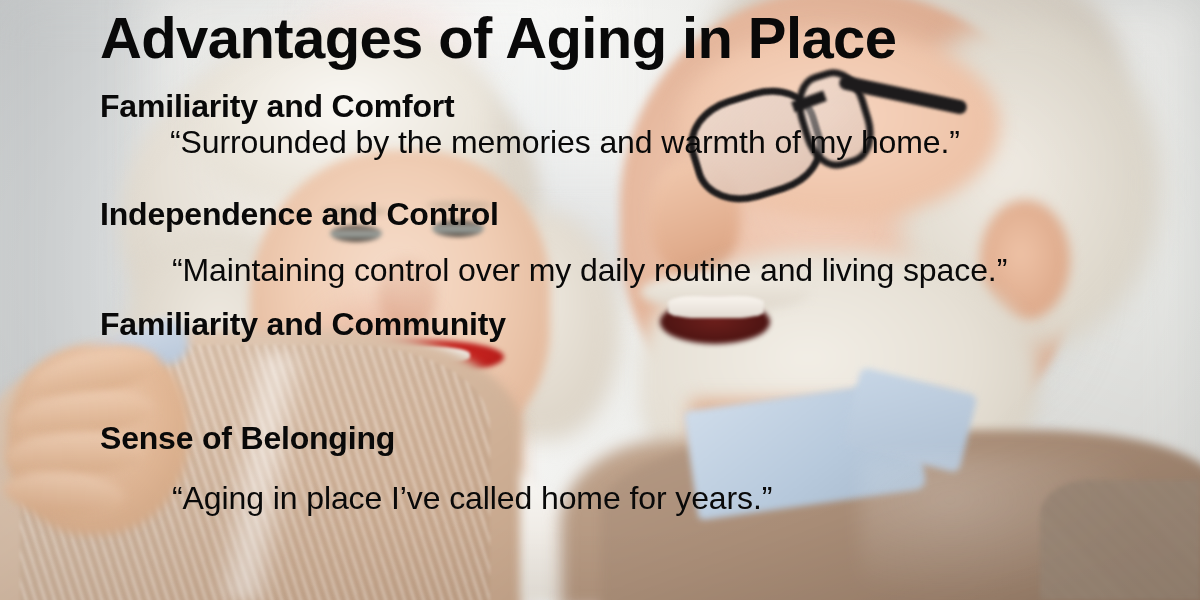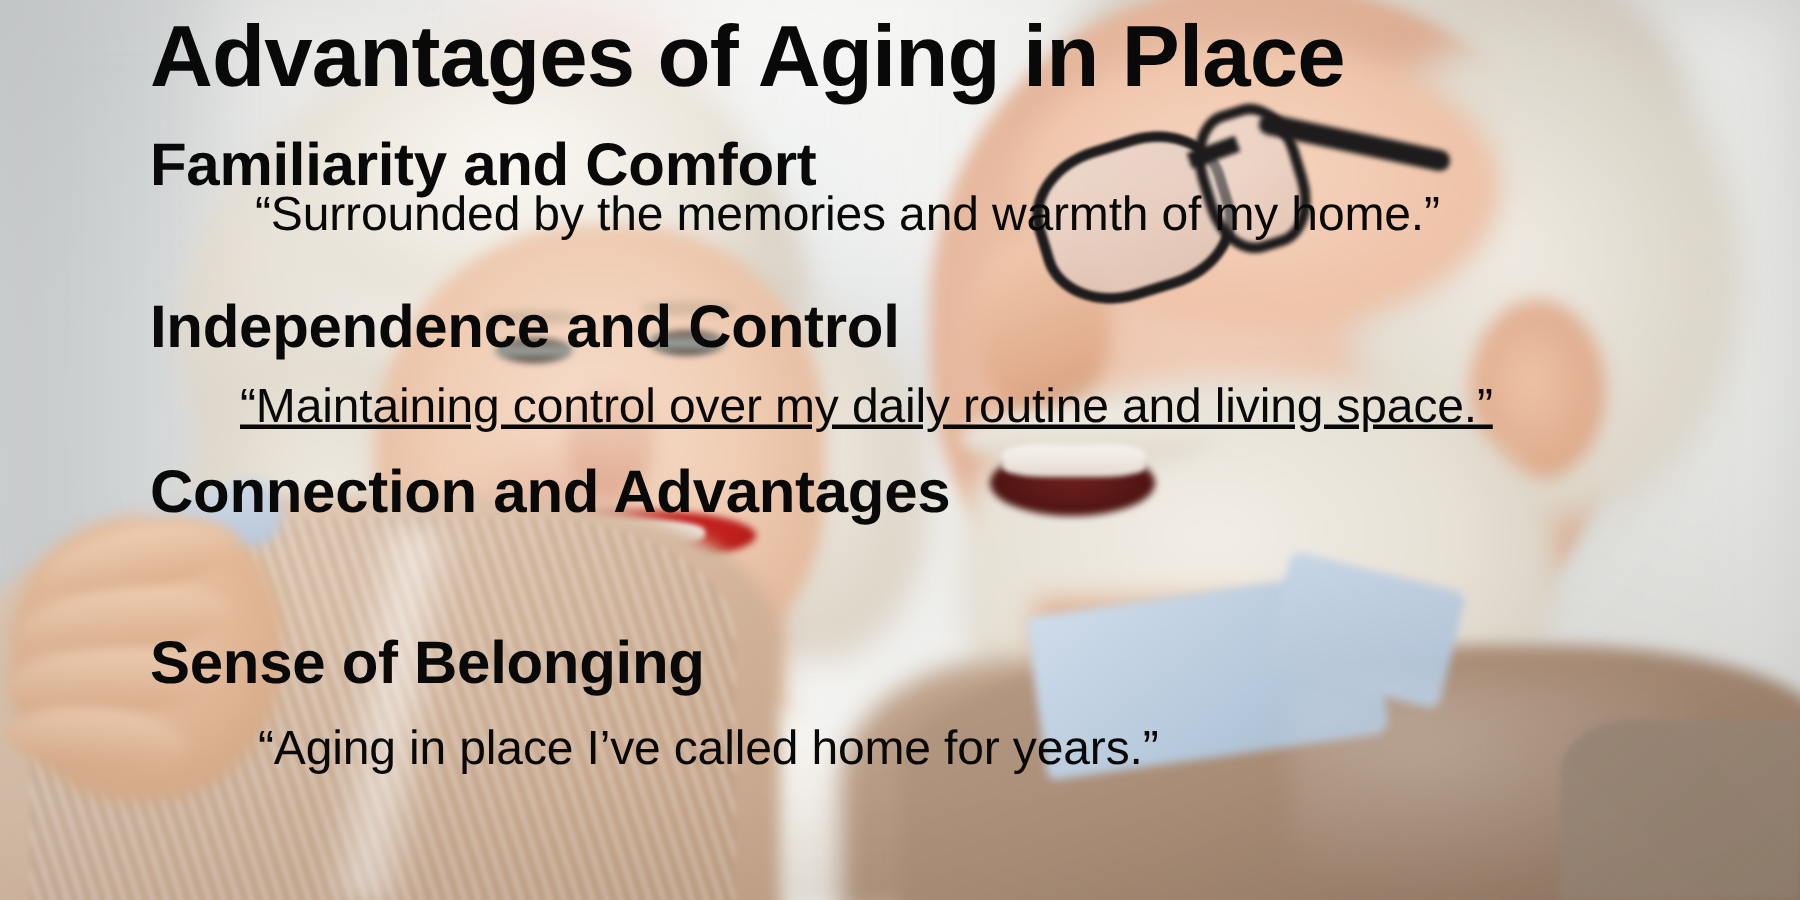--- a/index.html
+++ b/index.html
@@ -169,29 +169,29 @@
 
   
   .text-layer{position:absolute;inset:0;}
   .line{position:absolute;color:#090909;white-space:nowrap;}
 
   .title{
     left:100px;top:8px;
     font-size:58px;font-weight:bold;letter-spacing:-0.6px;line-height:1.05;
   }
   .heading{
-    font-size:40px;font-weight:bold;letter-spacing:-0.2px;
+    font-size:32px;font-weight:bold;letter-spacing:-0.2px;
   }
   .quote{
     font-size:32px;font-weight:normal;letter-spacing:-0.1px;
   }
   .h1{left:100px;top:88px;}
   .q1{left:170px;top:124px;}
   .h2{left:100px;top:196px;}
-  .q2{left:160px;top:252px;text-decoration:underline;}
+  .q2{left:172px;top:252px;}
   .h3{left:100px;top:306px;}
   .q3{left:175px;top:362px;}
   .h4{left:100px;top:420px;}
   .q4{left:172px;top:480px;}
 </style>
 </head>
 <body>
 
 <div id="poster">
 
@@ -262,19 +262,19 @@
   <div class="text-layer">
 
     <div class="line title">Advantages of Aging in Place</div>
 
     <div class="line heading h1">Familiarity and Comfort</div>
     <div class="line quote q1">“Surrounded by the memories and warmth of my home.”</div>
 
     <div class="line heading h2">Independence and Control</div>
     <div class="line quote q2">“Maintaining control over my daily routine and living space.”</div>
 
-    <div class="line heading h3">Connection and Advantages</div>
+    <div class="line heading h3">Familiarity and Community</div>
 
     <div class="line quote q4">“Aging in place I’ve called home for years.”</div>
     <div class="line heading h4">Sense of Belonging</div>
 
   </div>
 </div>
 
 </body></html>

